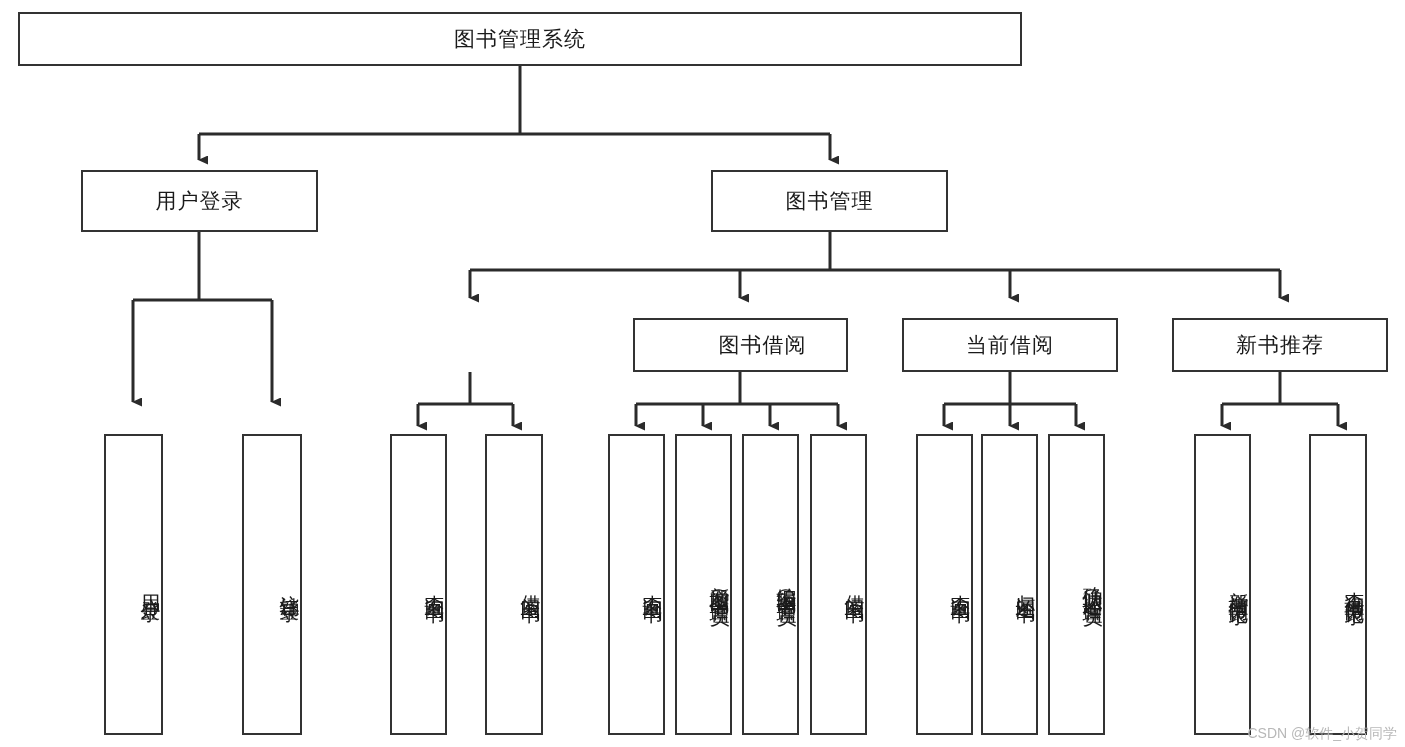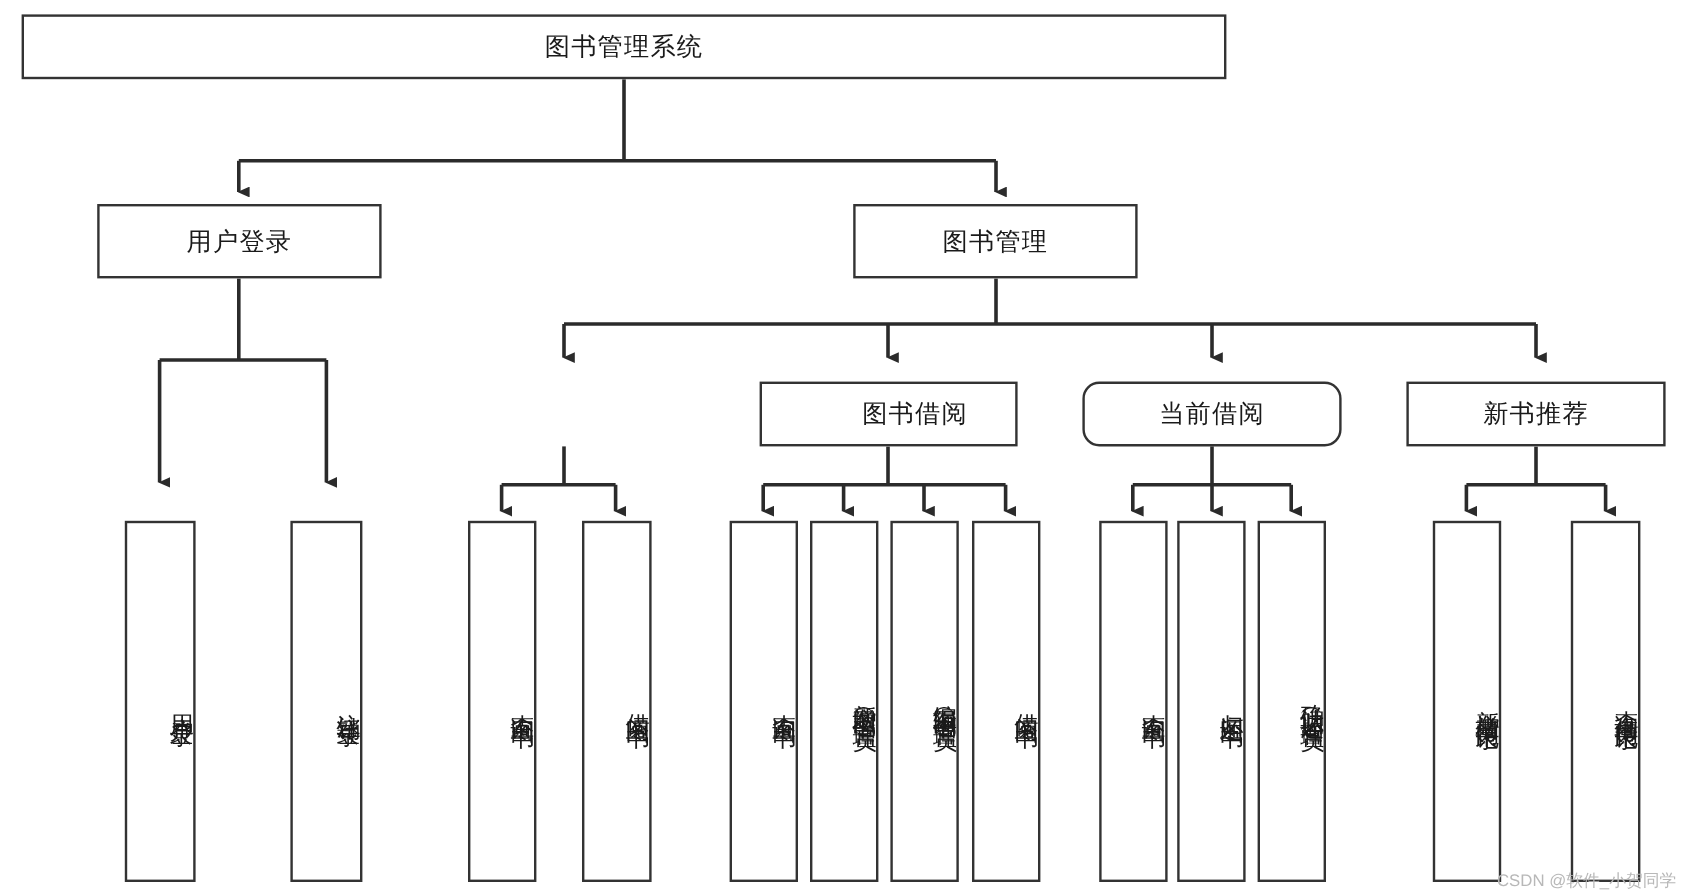--- a/index.html
+++ b/index.html
@@ -123,21 +123,21 @@
 
   <div class="node node-h" style="left:18px; top:12px; width:1004px; height:54px;">图书管理系统</div>
 
   <div class="node node-h" style="left:81px; top:170px; width:237px; height:62px;">用户登录</div>
 
   <div class="node node-h" style="left:711px; top:170px; width:237px; height:62px;">图书管理</div>
 
 
   <div class="node node-h" style="left:633px; top:318px; width:215px; height:54px;padding-left:44px;">图书借阅</div>
 
-  <div class="node node-h" style="left:902px; top:318px; width:216px; height:54px;border-radius:14px;">当前借阅</div>
+  <div class="node node-h" style="left:902px; top:318px; width:216px; height:54px;">当前借阅</div>
 
   <div class="node node-h" style="left:1172px; top:318px; width:216px; height:54px;">新书推荐</div>
 
   <div class="node node-v" style="left:104px; top:434px; width:59px; height:301px;">
     <span>用户登录</span>
   </div>
   <div class="node node-v" style="left:242px; top:434px; width:60px; height:301px;">
     <span>注销登录</span>
   </div>
 

